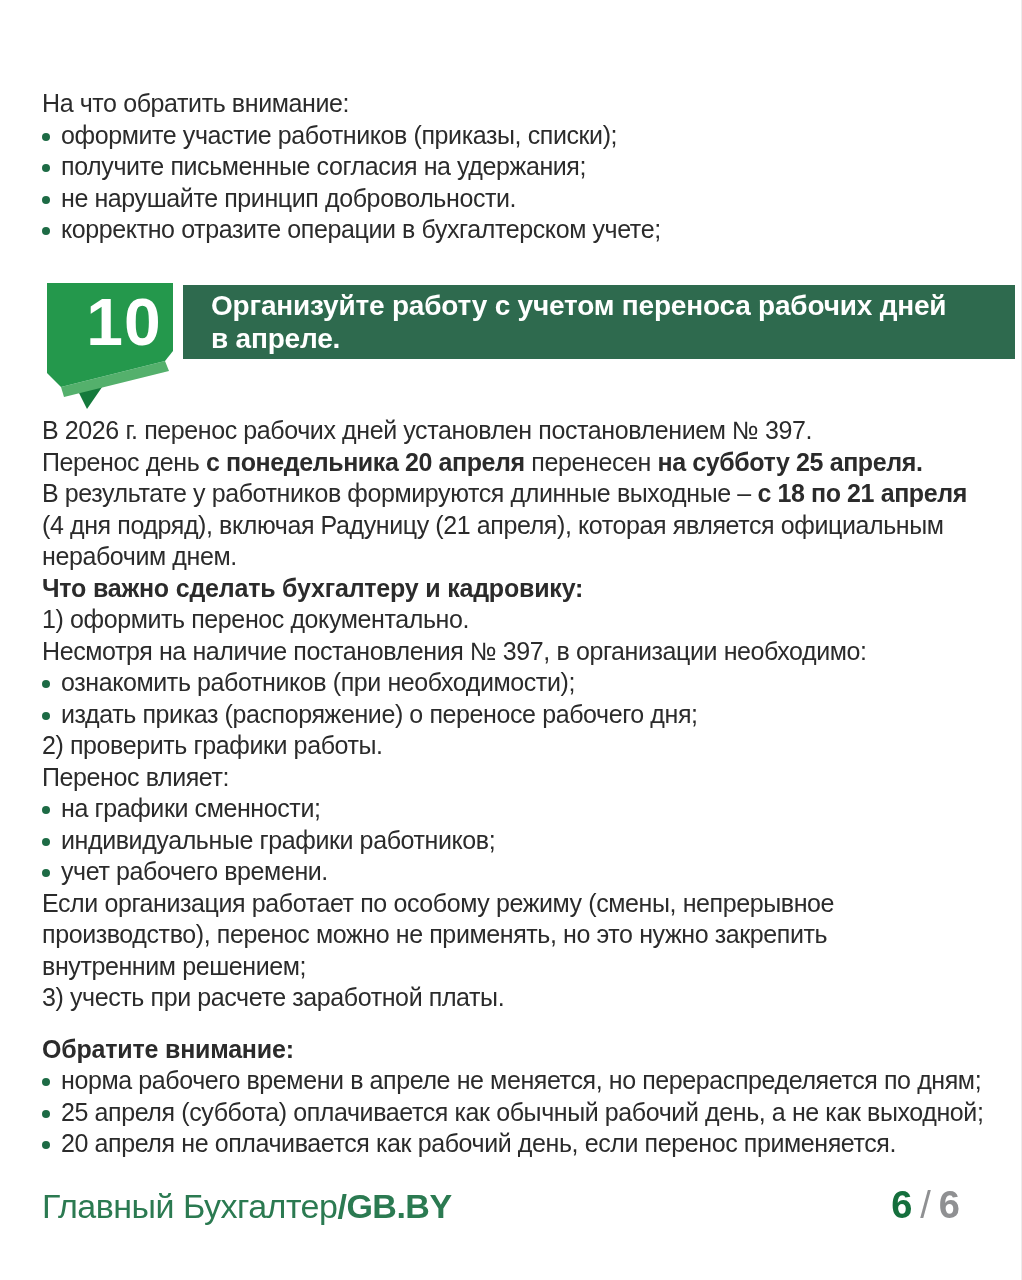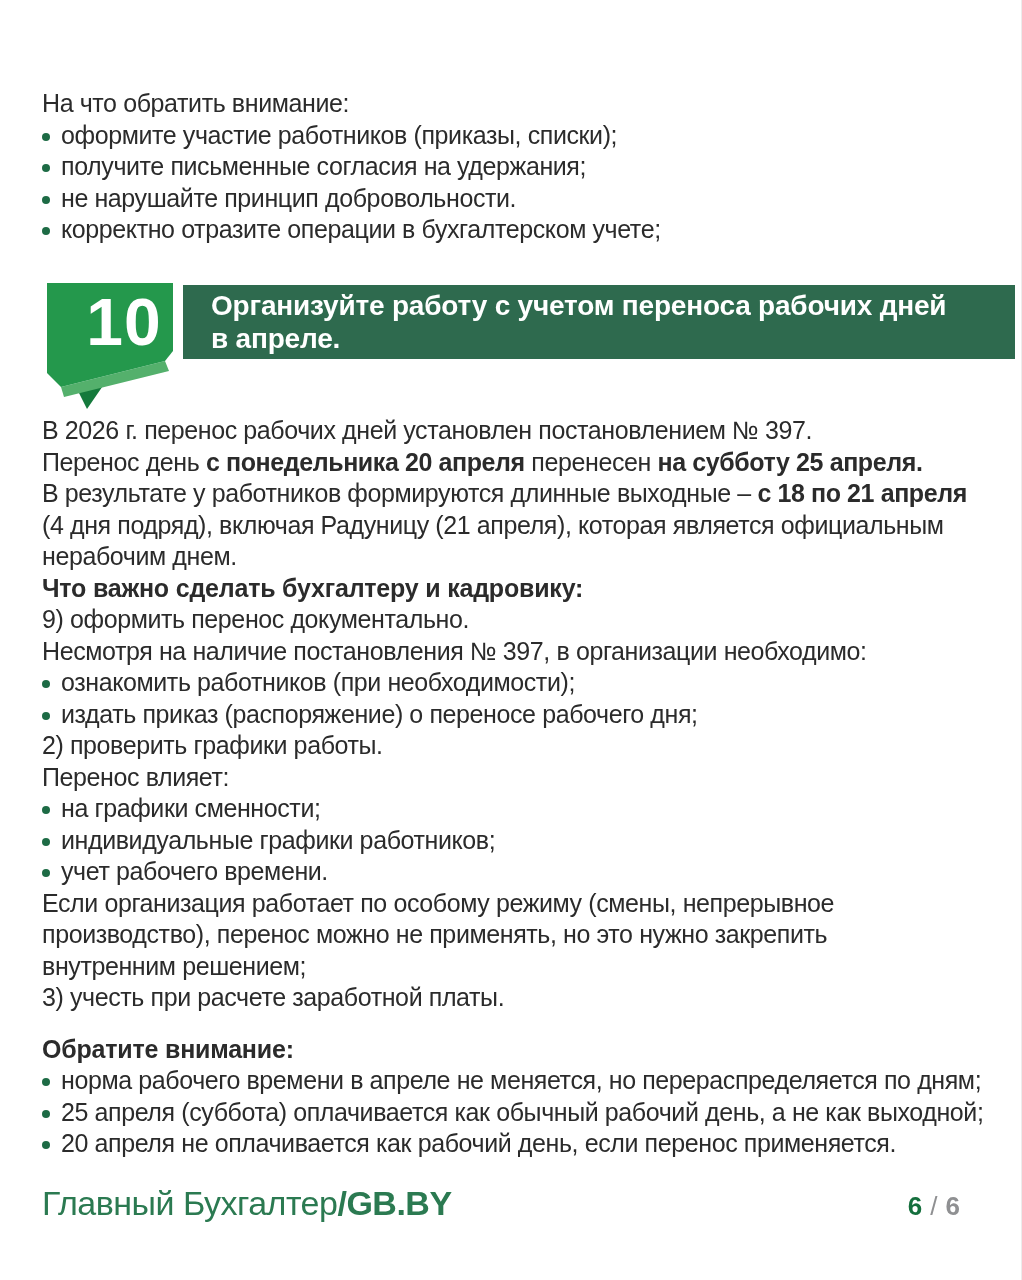--- a/index.html
+++ b/index.html
@@ -36,21 +36,21 @@
     font-size:25px;line-height:31.5px;letter-spacing:-0.4px;}
   .bodytext .heading{font-weight:700;letter-spacing:-0.2px;}
   .bodytext .gap{margin-top:20px;}
   .bold{font-weight:700;}
   
   .footer{position:absolute;left:42px;top:1184px;width:918px;
     display:flex;justify-content:space-between;align-items:baseline;gap:36px;}
   .brand{font-size:34px;color:var(--brand);letter-spacing:-0.5px;}
   .brand-name{font-weight:400;}
   .brand-suffix{font-weight:700;}
-  .pagenum{font-size:26px;font-weight:700;letter-spacing:0;}
+  .pagenum{font-size:38px;font-weight:700;letter-spacing:0;}
   .pagenum .cur{color:var(--page-green);}
   .pagenum .sep{color:var(--gray);font-weight:400;margin:0 8px;}
   .pagenum .tot{color:var(--gray);}
 </style>
 </head>
 <body>
 
 <div class="page">
 
   <section class="intro">
@@ -77,21 +77,21 @@
     <div>в апреле.</div>
   </div>
 
   <section class="bodytext" id="body-lines">
       <div class="line para"><span>В 2026 г. перенос рабочих дней установлен постановлением № 397.</span></div>
       <div class="line para"><span>Перенос день </span><span class="bold">с понедельника 20 апреля</span><span> перенесен </span><span class="bold">на субботу 25 апреля.</span></div>
       <div class="line para"><span>В результате у работников формируются длинные выходные – </span><span class="bold">с 18 по 21 апреля</span></div>
       <div class="line para"><span>(4 дня подряд), включая Радуницу (21 апреля), которая является официальным</span></div>
       <div class="line para"><span>нерабочим днем.</span></div>
       <div class="line heading"><span class="bold">Что важно сделать бухгалтеру и кадровику:</span></div>
-      <div class="line para"><span>9) оформить перенос документально.</span></div>
+      <div class="line para"><span>1) оформить перенос документально.</span></div>
       <div class="line para"><span>Несмотря на наличие постановления № 397, в организации необходимо:</span></div>
       <div class="line bullet"><span class="dot"></span><span>ознакомить работников (при необходимости);</span></div>
       <div class="line bullet"><span class="dot"></span><span>издать приказ (распоряжение) о переносе рабочего дня;</span></div>
       <div class="line para"><span>2) проверить графики работы.</span></div>
       <div class="line para"><span>Перенос влияет:</span></div>
       <div class="line bullet"><span class="dot"></span><span>на графики сменности;</span></div>
       <div class="line bullet"><span class="dot"></span><span>индивидуальные графики работников;</span></div>
       <div class="line bullet"><span class="dot"></span><span>учет рабочего времени.</span></div>
       <div class="line para"><span>Если организация работает по особому режиму (смены, непрерывное</span></div>
       <div class="line para"><span>производство), перенос можно не применять, но это нужно закрепить</span></div>

